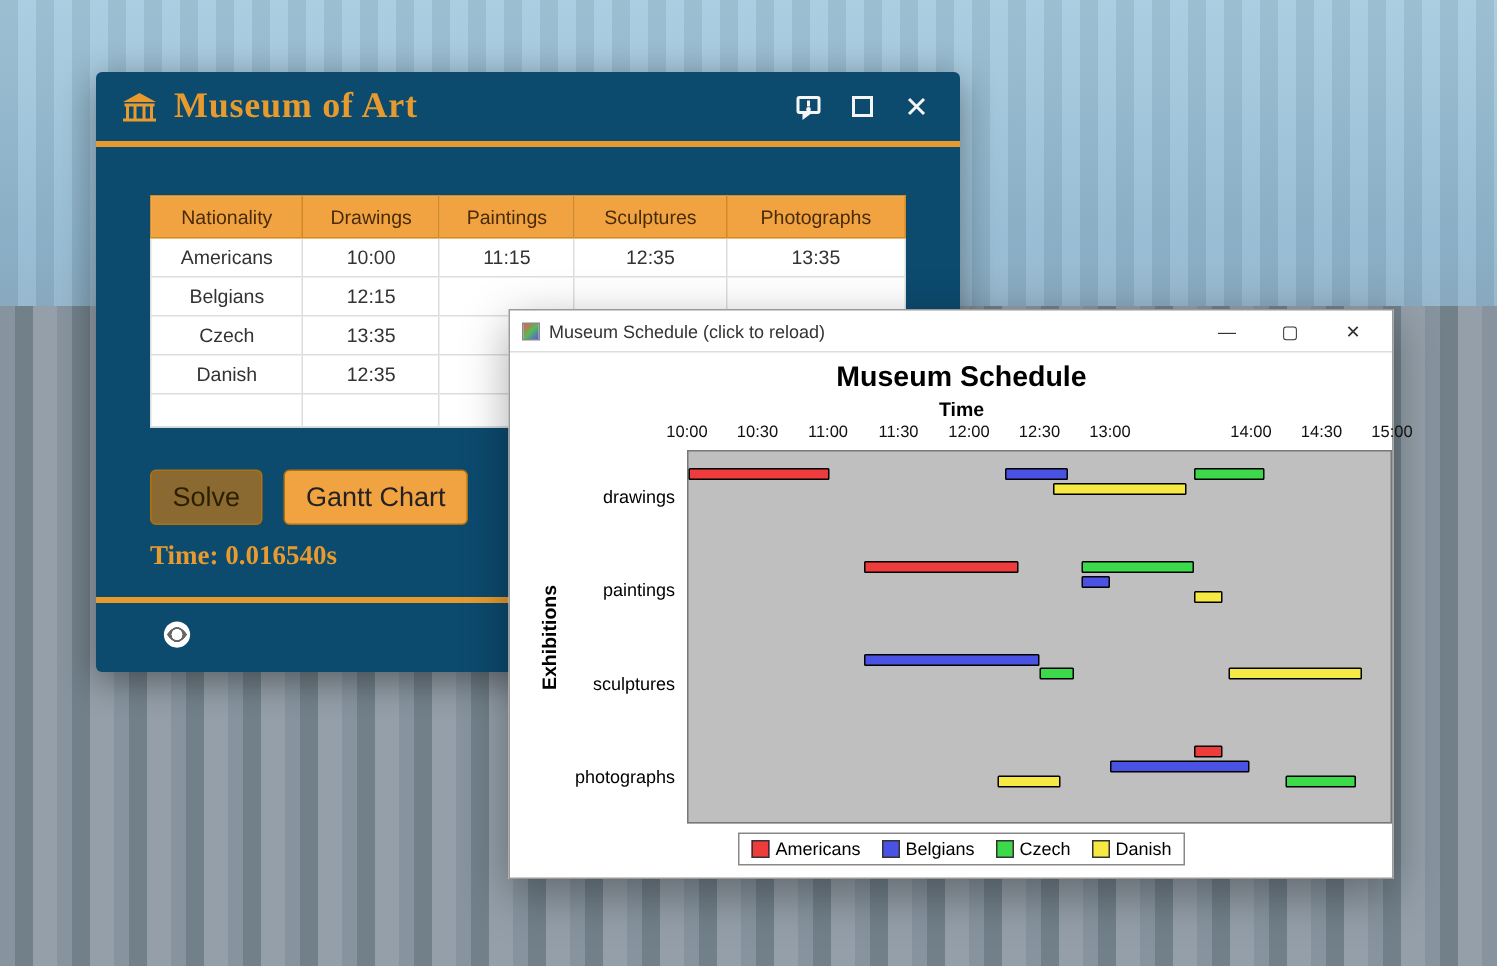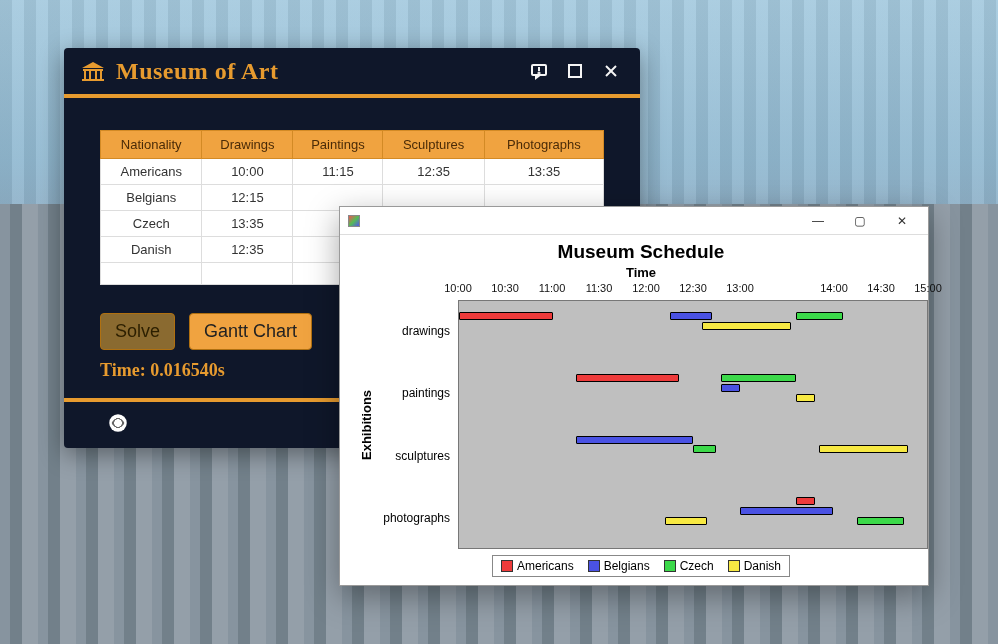--- a/index.html
+++ b/index.html
@@ -21,21 +21,21 @@
     background:
       repeating-linear-gradient(90deg, #8aa0b2 0 10px, #72889a 10px 22px, #9aadbd 22px 38px),
       linear-gradient(180deg, rgba(140,160,180,.5), rgba(70,80,95,.9));
     filter: contrast(.9) brightness(.95) saturate(.7);
   }
 
   
   .app-window {
     position:absolute; left:64px; top:48px;
     width:576px; height:400px;
-    background:#0f172a; border-radius:4px;
+    background:#0c4a6e; border-radius:4px;
     box-shadow: 0 6px 24px rgba(0,0,0,.4);
     color:#f3f3f3;
     display:flex; flex-direction:column;
   }
   .titlebar {
     height:50px; display:flex; align-items:center;
     padding:0 16px; gap:10px;
     border-bottom:4px solid #e79b2f;
   }
   .titlebar-title {
@@ -252,20 +252,21 @@
           <path d="M8 16 Q16 4 24 16 Q16 28 8 16" fill="#333"></path>
           <circle cx="16" cy="16" r="4" fill="#eee"></circle>
         </svg>
     </span>
   </div>
 </div>
 
 <div class="chart-window">
   <div class="win-titlebar">
     <span class="win-app-icon"></span>
+    <span>Museum Schedule (click to reload)</span>
     <span class="win-spacer"></span>
     <span class="win-btn">—</span>
     <span class="win-btn">▢</span>
     <span class="win-btn">✕</span>
   </div>
 
   <div class="chart-body">
     <div class="chart-title">Museum Schedule</div>
     <div class="chart-xtitle">Time</div>
 

